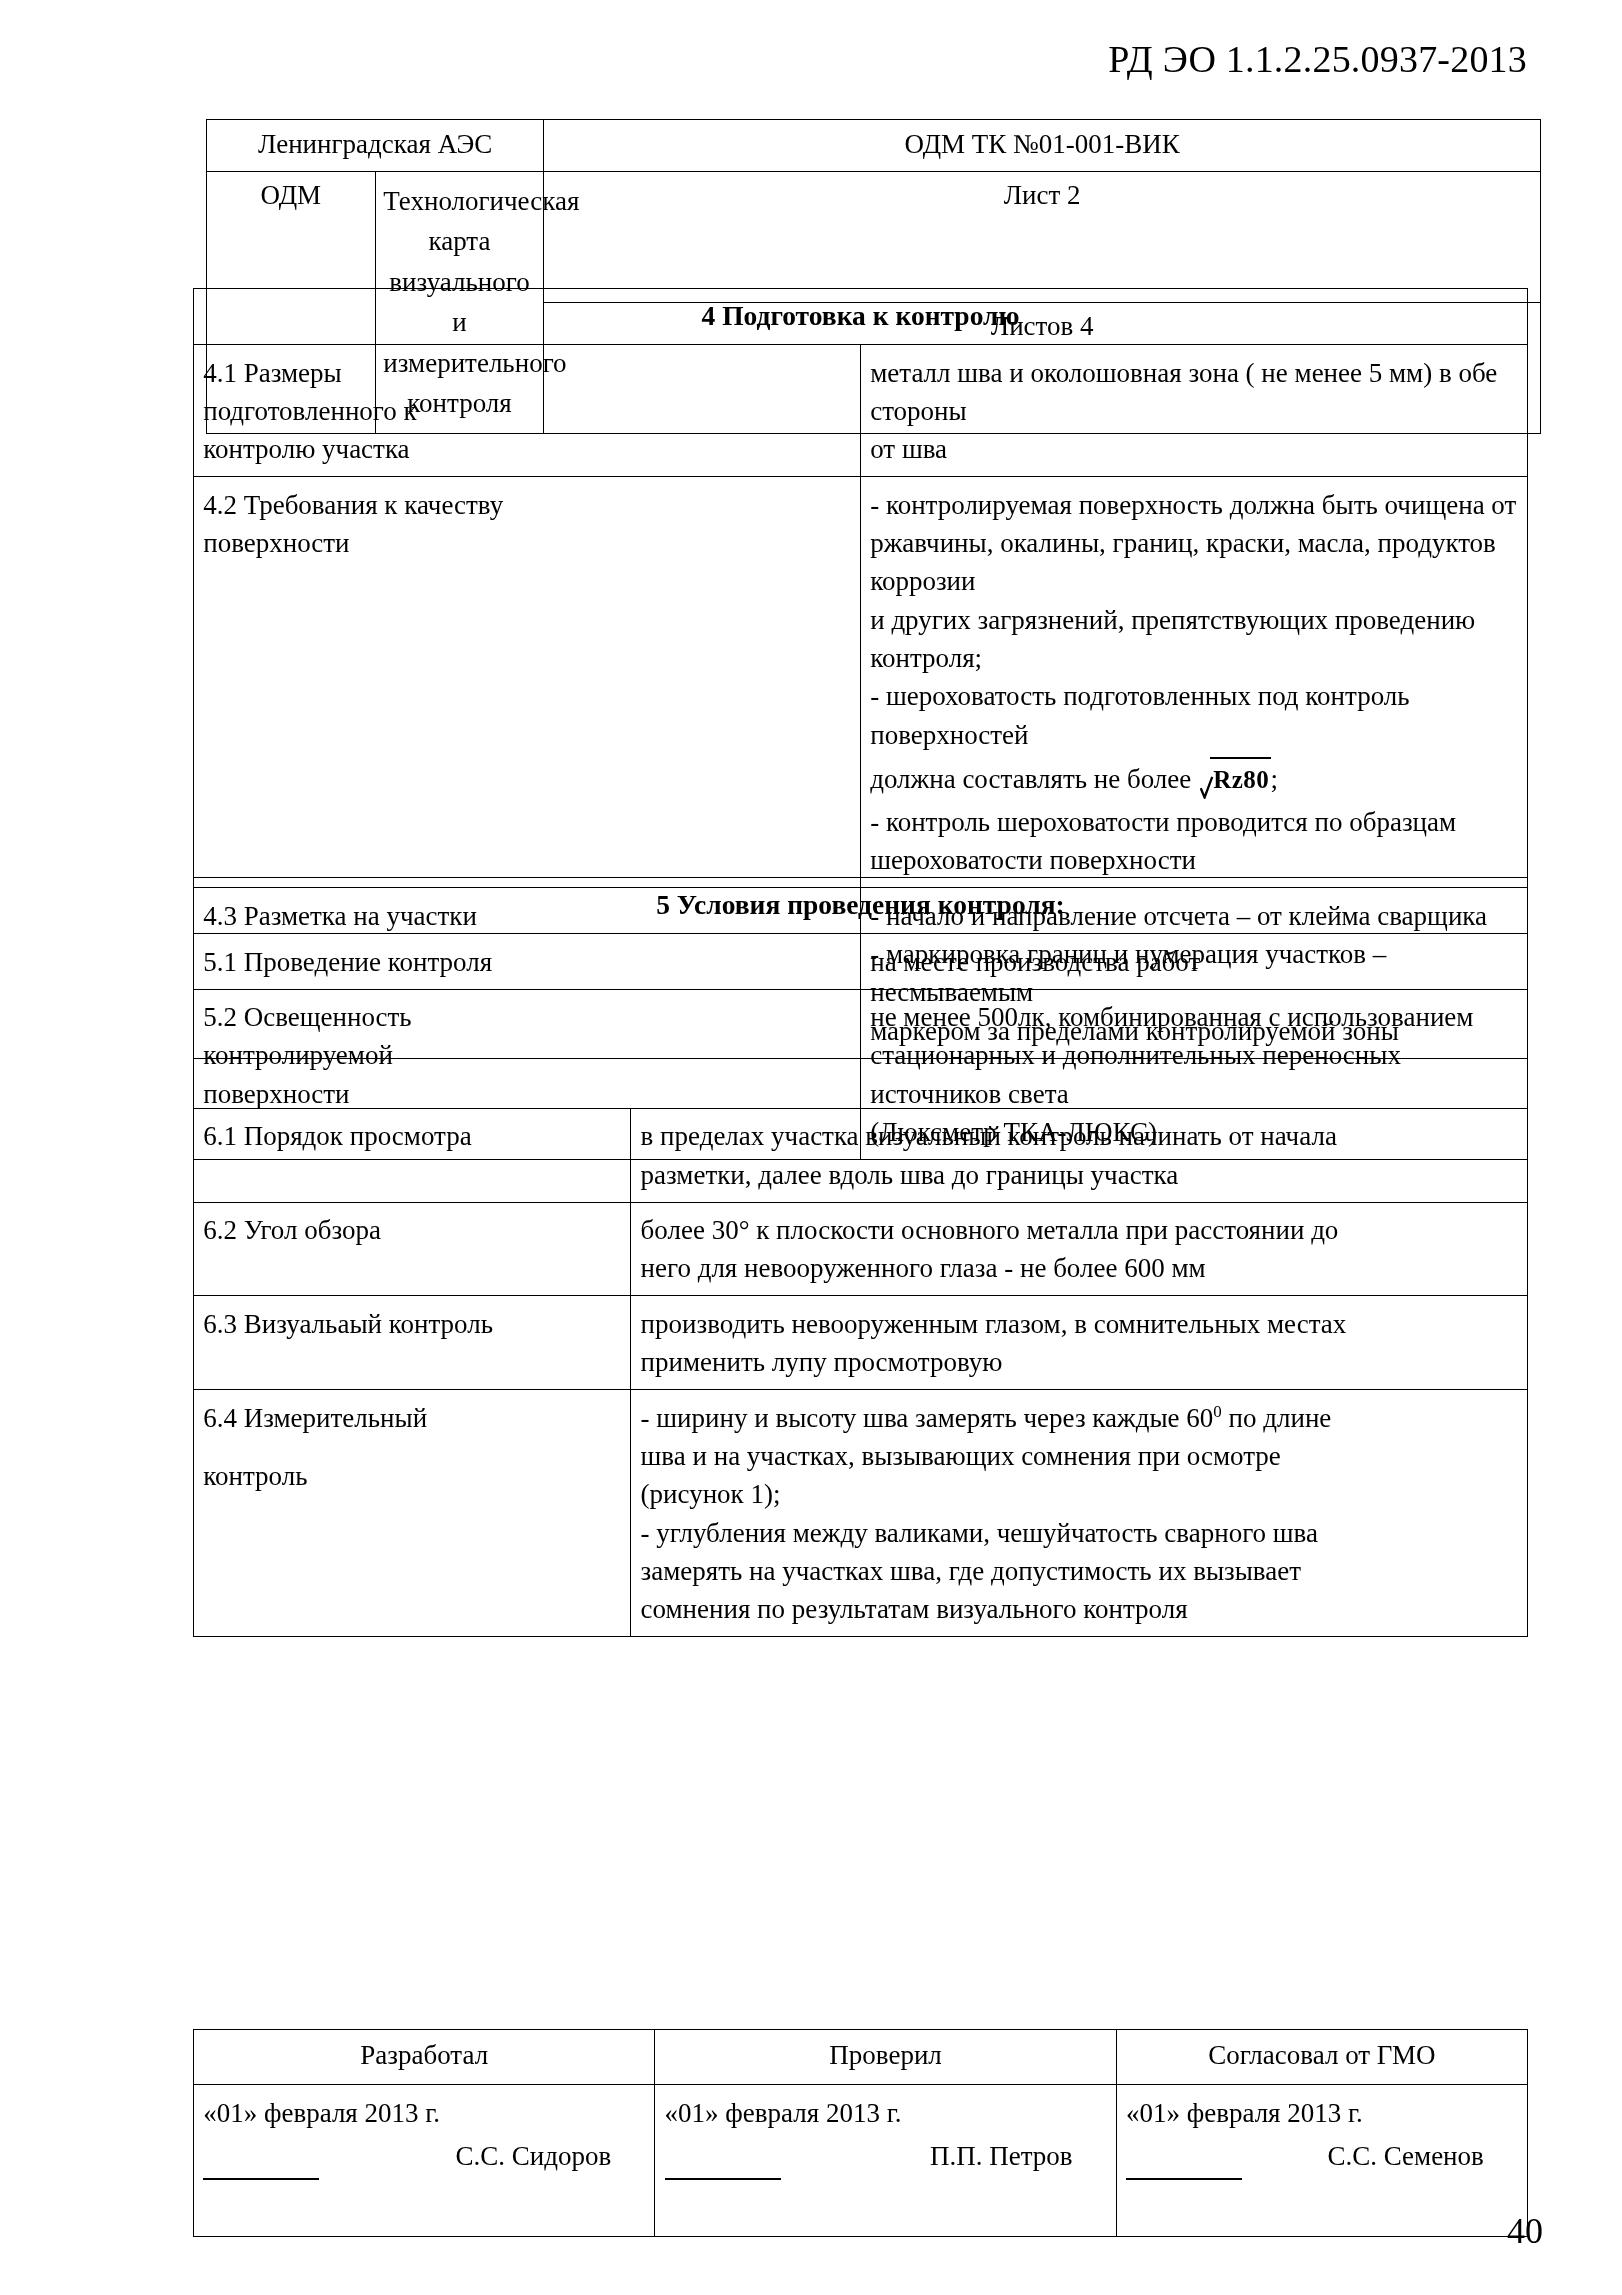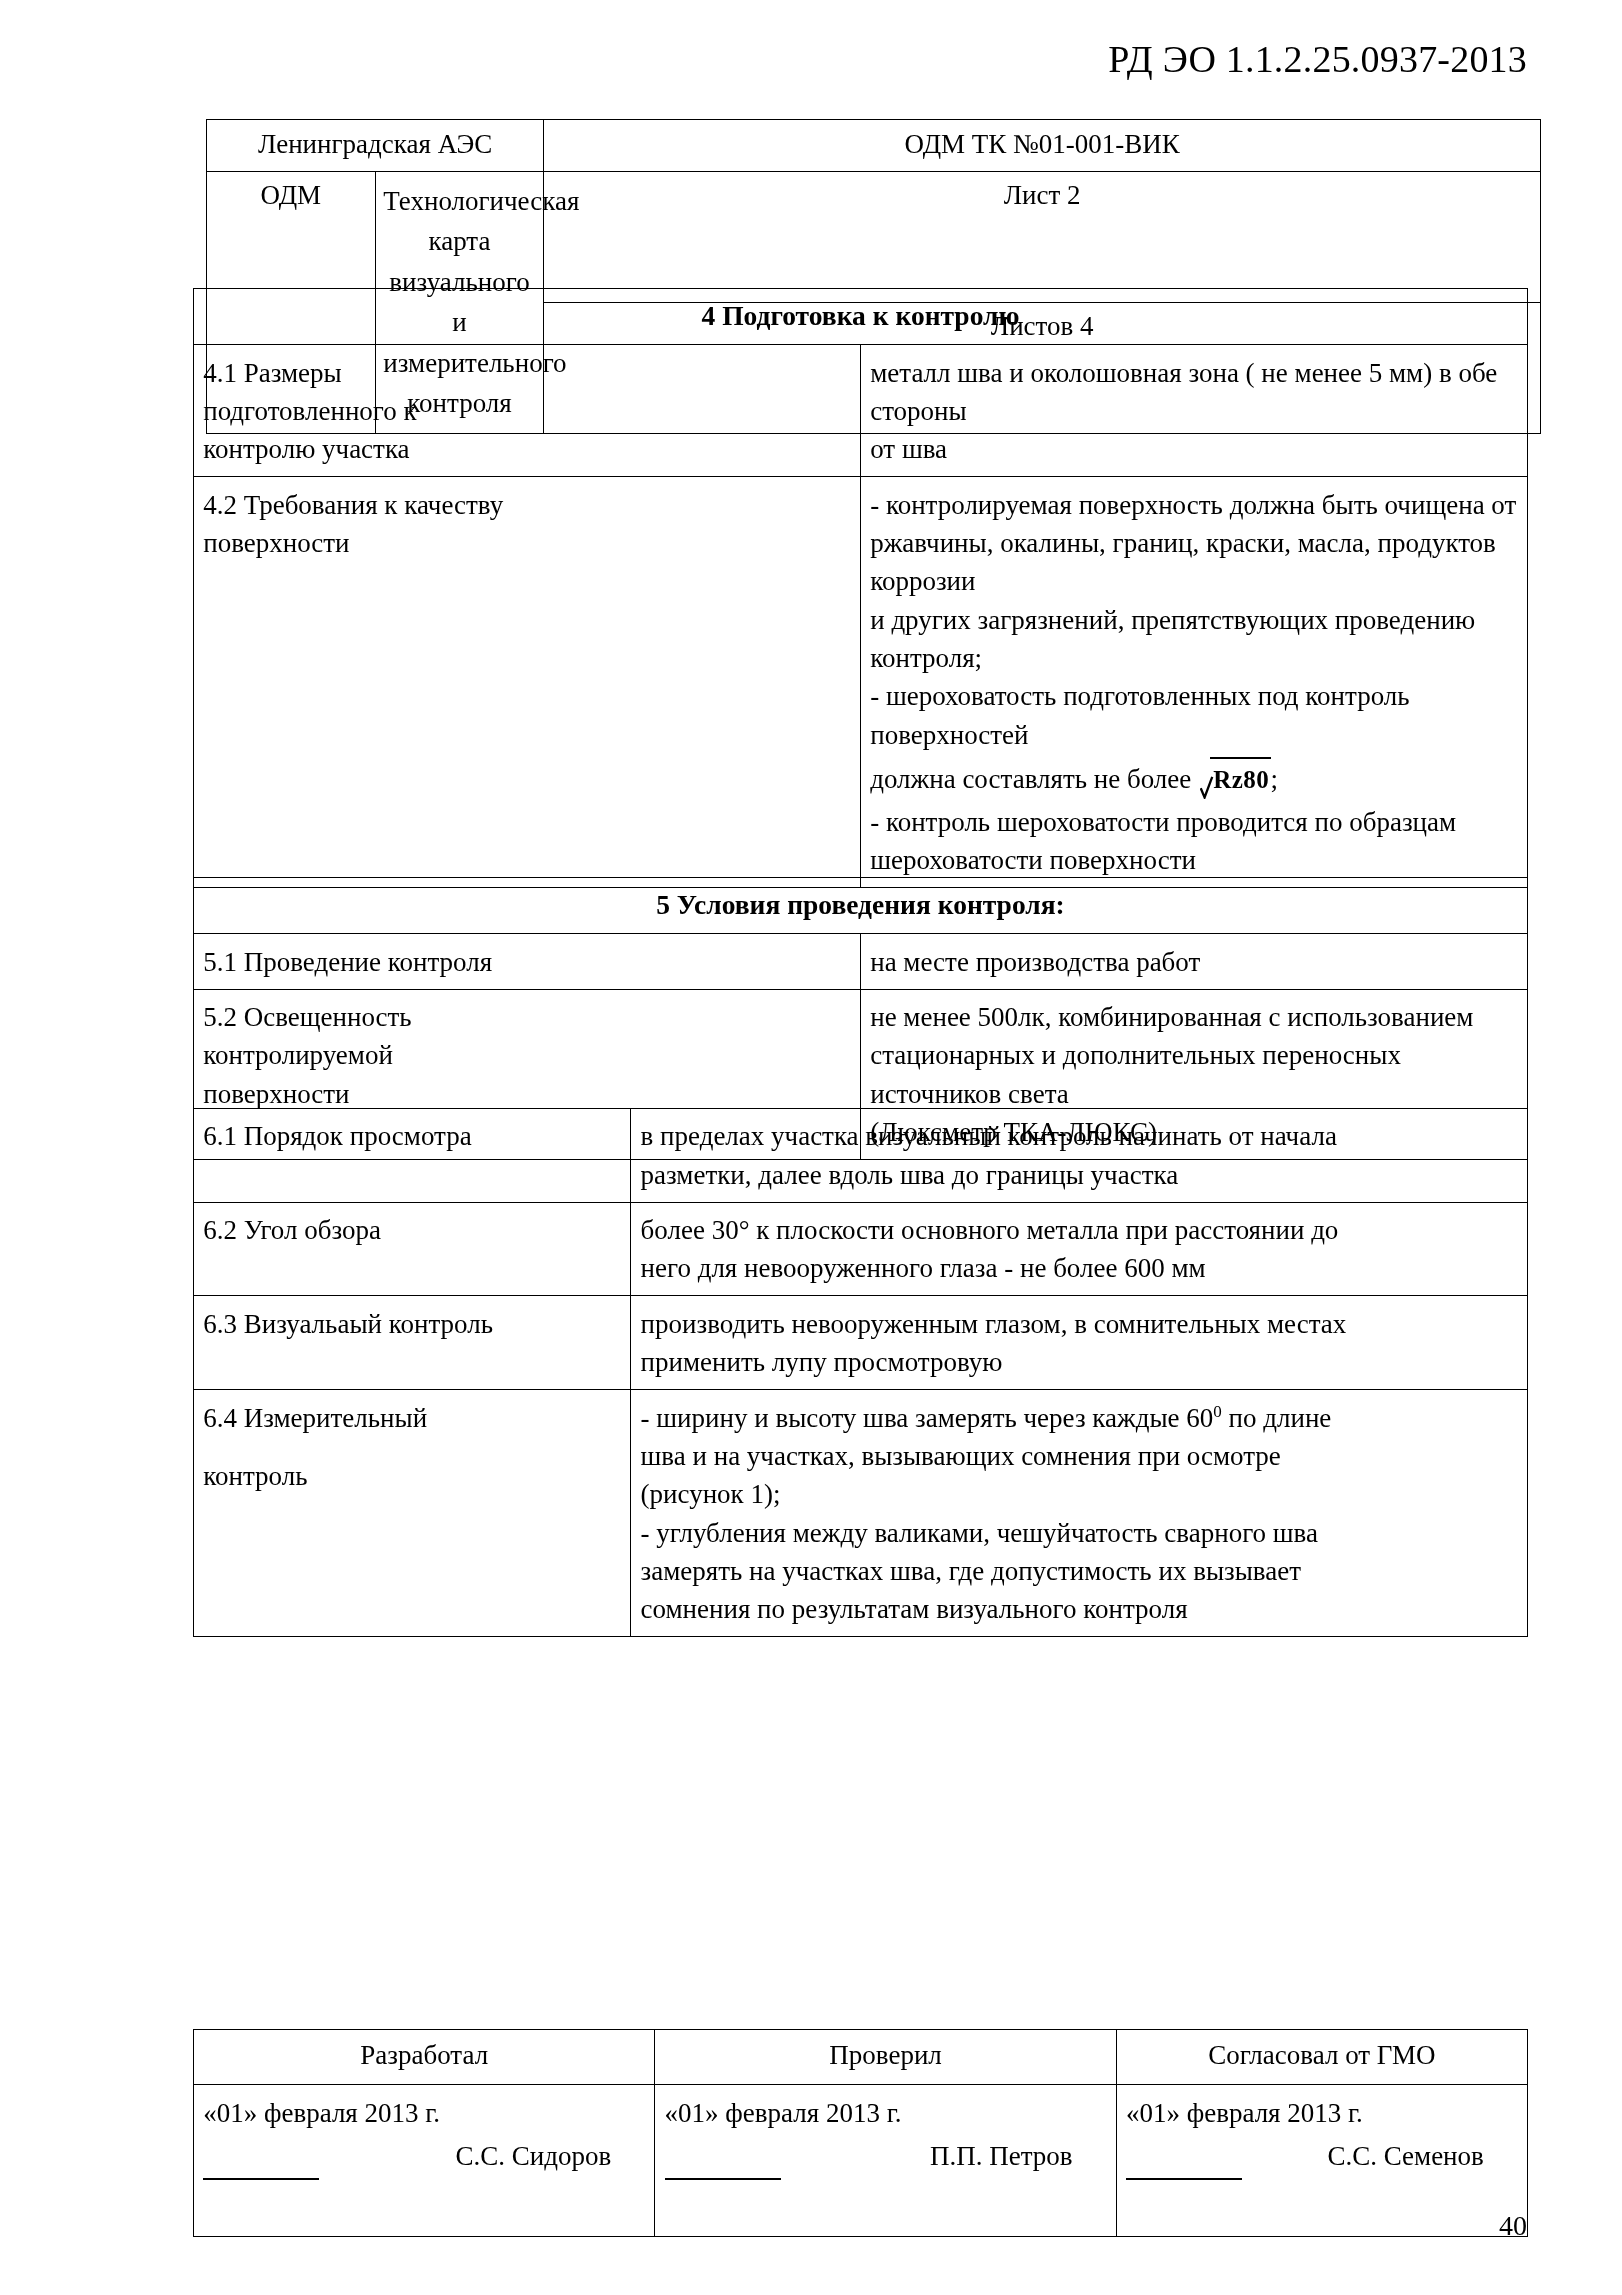--- a/index.html
+++ b/index.html
@@ -159,23 +159,23 @@
   }
   .sig .nameline .nm {
     display: block;
     text-align: right;
     padding-right: 34px;
   }
 
   
   .pageno {
     position: absolute;
-    right: 96px;
+    right: 80px;
     top: 2210px;
-    font-size: 28px;
+    font-size: 36px;
   }
 </style>
 </head>
 <body>
 
 <div class="page">
 
   <div class="doc-code">РД ЭО 1.1.2.25.0937-2013</div>
 
   <div class="title-block">
@@ -236,20 +236,30 @@
                     </svg>
               </span>
               <span class="bar"></span>
               <span>Rz80</span>
             </span><span>;</span>
           </span>
           <span class="ln" style="margin-top:4.6px;">- контроль шероховатости проводится по образцам</span>
           <span class="ln">шероховатости поверхности</span>
         </td>
       </tr>
+      <tr>
+        <td class="lab">
+          <span class="ln">4.3 Разметка на участки</span>
+        </td>
+        <td class="val">
+          <span class="ln">- начало и направление отсчета – от клейма сварщика</span>
+          <span class="ln">- маркировка границ и нумерация участков – несмываемым</span>
+          <span class="ln">маркером за пределами контролируемой зоны</span>
+        </td>
+      </tr>
     </tbody>
       </table>
   </div>
 
   <div class="sec" id="sec5">
     <table class="grid">
       <tbody>
           <tr>
         <td class="head" colspan="2">5 Условия проведения контроля:</td>
       </tr>

